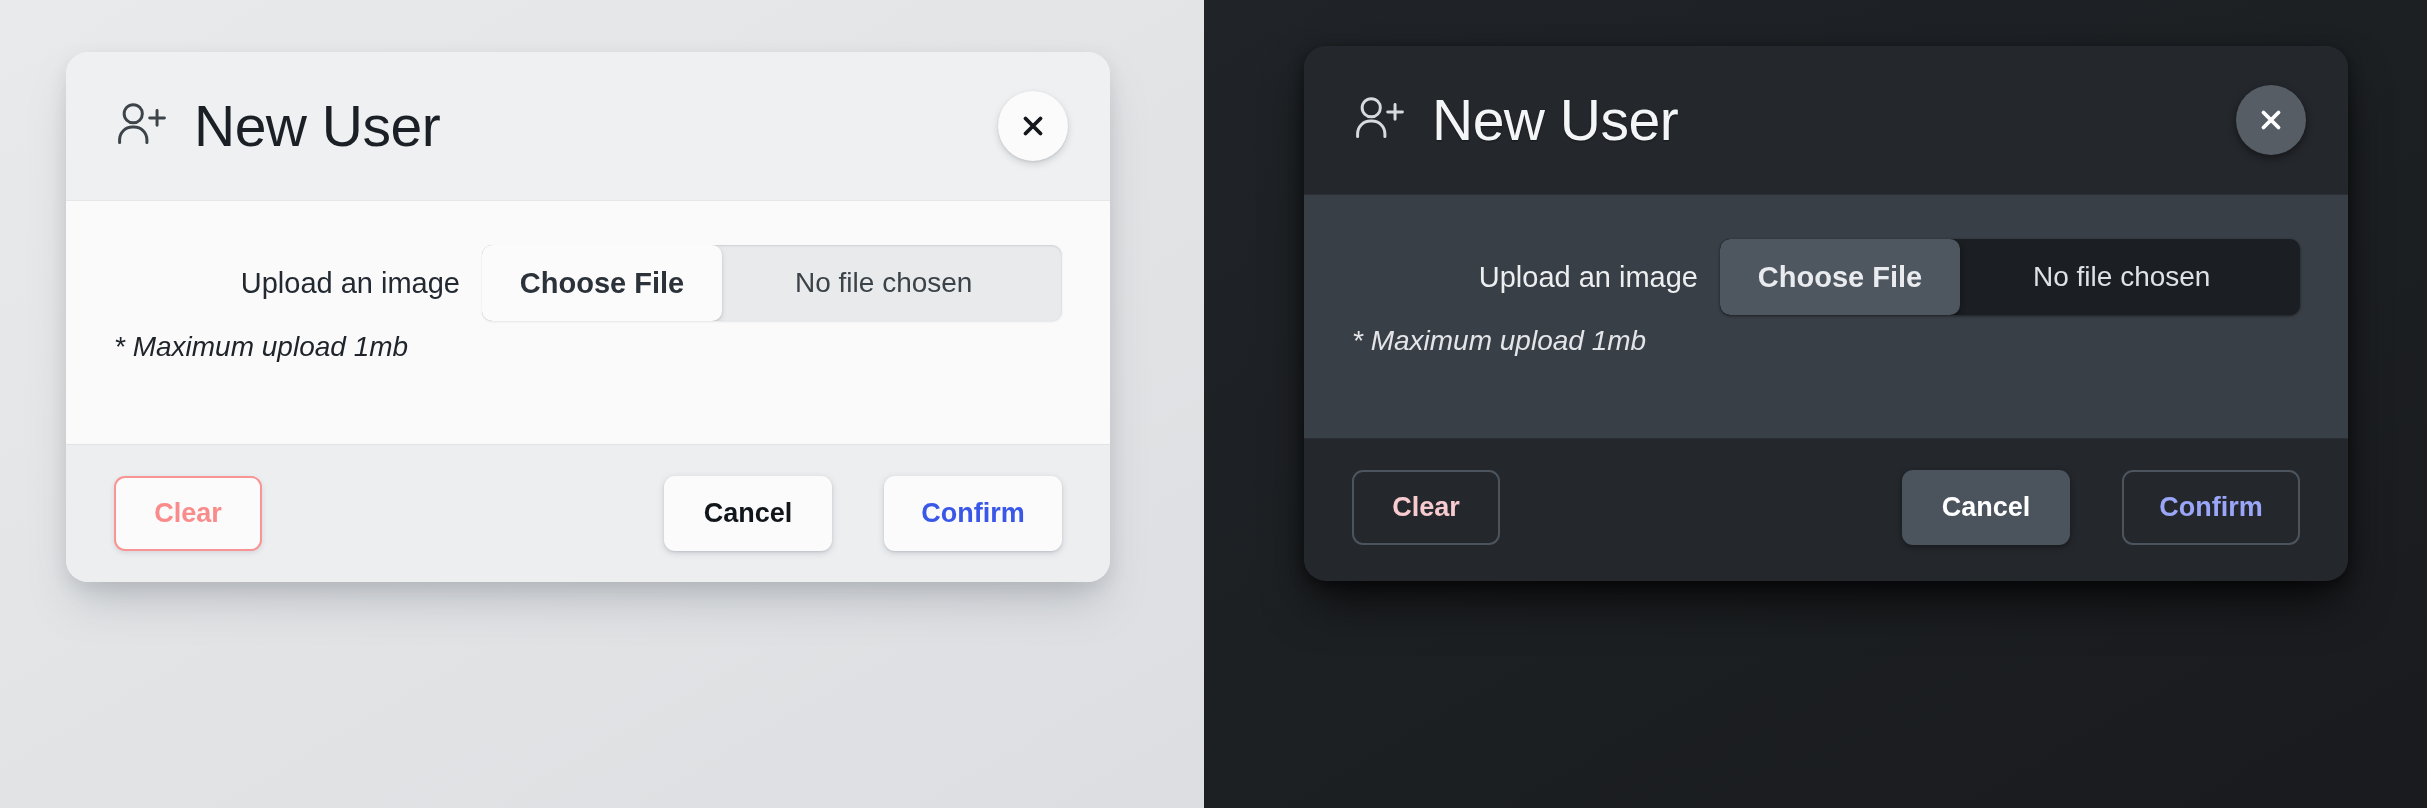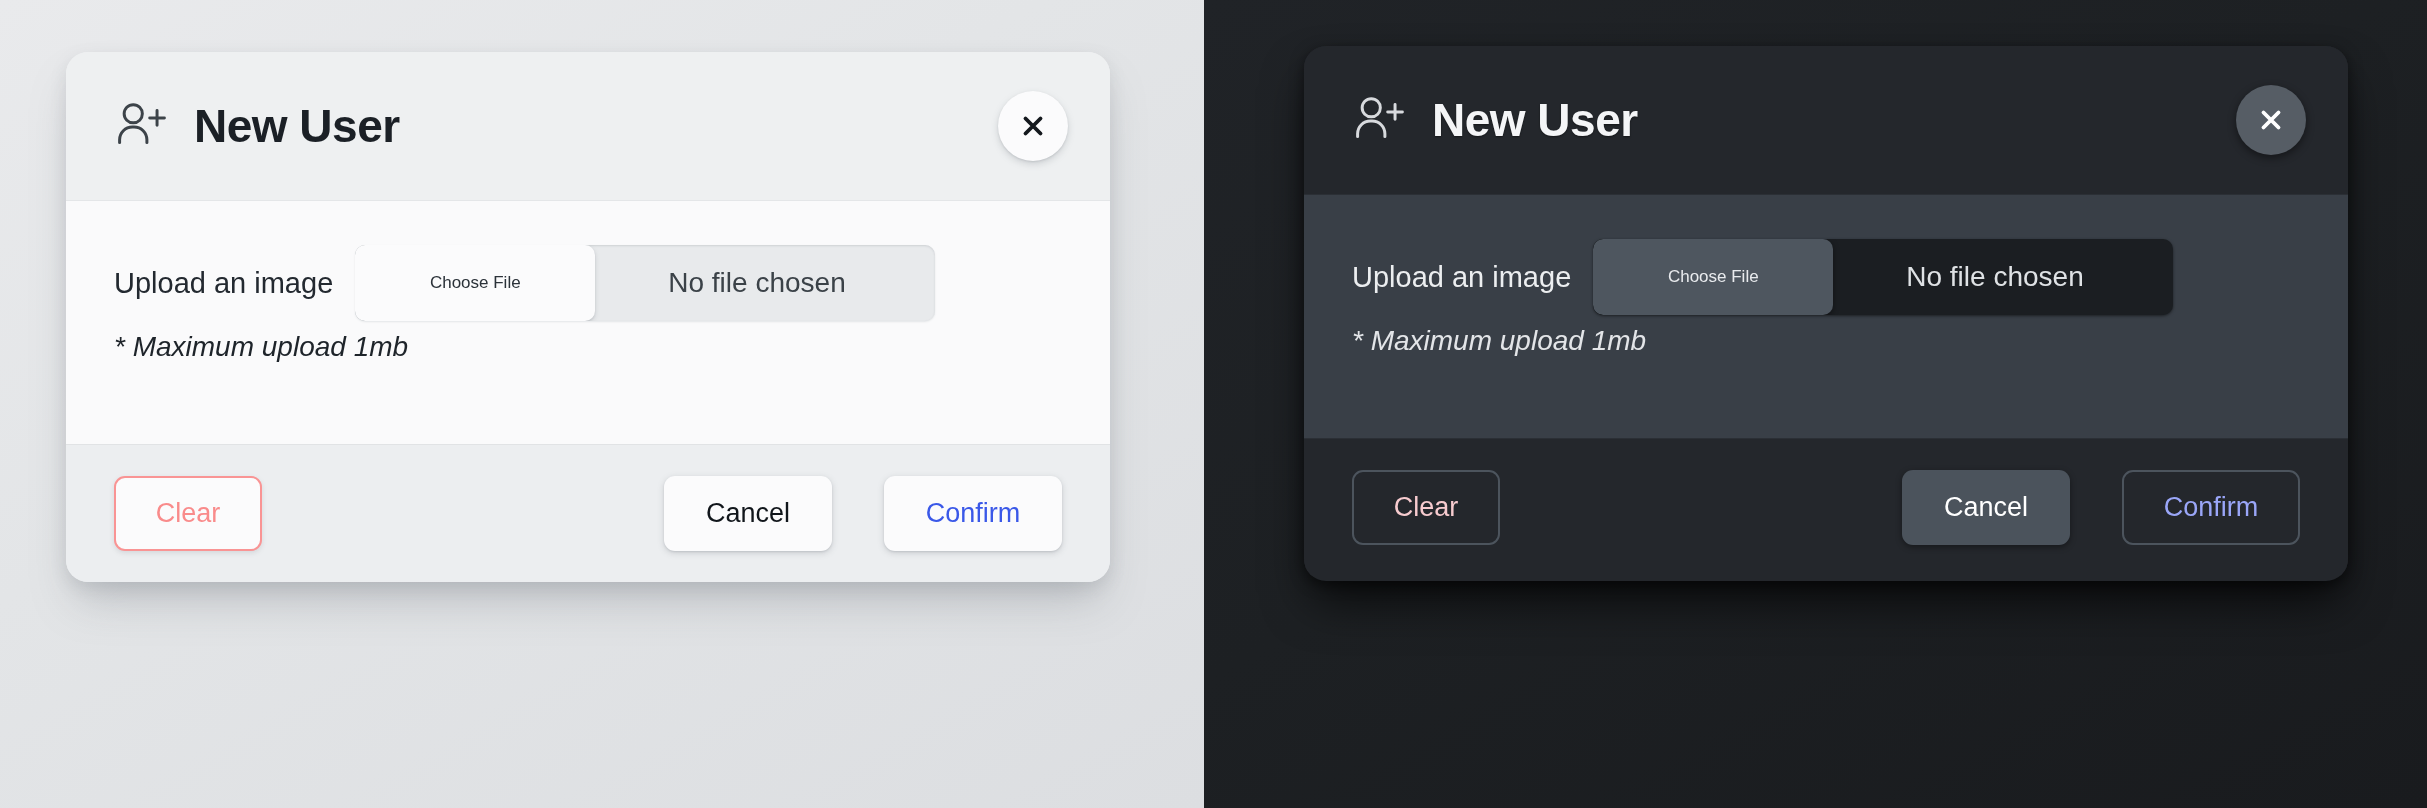--- a/index.html
+++ b/index.html
@@ -73,22 +73,22 @@
     flex: 0 0 auto;
     width: 56px;
     height: 56px;
     margin-right: 24px;
     display: block;
   }
   .dialog.light .user-add-icon { color: #3c4349; }
   .dialog.dark  .user-add-icon { color: #d8dade; }
 
   .dlg-title {
-    font-size: 46px;
-    font-weight: 700;
+    font-size: 57px;
+    font-weight: 400;
     letter-spacing: -0.5px;
     line-height: 1;
   }
   .dialog.light .dlg-title { color: #1b2026; }
   .dialog.dark  .dlg-title {
     color: #f4f5f7;
     text-shadow: 0 1px 2px rgba(0,0,0,0.45);
   }
 
   .close-btn {
@@ -131,20 +131,21 @@
   .dialog.dark .dlg-body {
     background: #393f47;
     border-top: 1px solid #2b2f35;
     border-bottom: 1px solid #2b2f35;
   }
 
   .upload-row {
     display: flex;
     align-items: center;
     height: 96px;
+    justify-content: flex-end;
   }
 
   .upload-label {
     font-size: 29px;
     font-weight: 400;
     white-space: nowrap;
     margin-right: 22px;
   }
   .dialog.light .upload-label { color: #232930; }
   .dialog.dark  .upload-label { color: #eceef0; }
@@ -167,22 +168,22 @@
     background: #1b1e22;
     box-shadow: 0 1px 3px rgba(0,0,0,0.5);
   }
 
   .choose-file-btn {
     flex: 0 0 auto;
     width: 240px;
     display: flex;
     align-items: center;
     justify-content: center;
-    font-size: 17px;
-    font-weight: 400;
+    font-size: 29px;
+    font-weight: 700;
     border: none;
     border-radius: 10px;
     cursor: pointer;
     font-family: "Liberation Sans", sans-serif;
   }
   .dialog.light .choose-file-btn {
     background: #fbfbfc;
     color: #2b3239;
     box-shadow: 0 2px 5px rgba(120,126,134,0.26),
                 0 1px 2px rgba(120,126,134,0.2);
@@ -220,21 +221,21 @@
     height: 137px;
     padding: 0 48px;
   }
   .dialog.light .dlg-footer { background: #eceef0; }
   .dialog.dark  .dlg-footer { background: #24272c; }
 
   .btn {
     height: 75px;
     border-radius: 11px;
     font-size: 27px;
-    font-weight: 400;
+    font-weight: 700;
     display: flex;
     align-items: center;
     justify-content: center;
     cursor: pointer;
     font-family: "Liberation Sans", sans-serif;
     padding: 0 26px;
   }
 
   .btn-clear { width: 148px; margin-right: auto; }
   .dialog.light .btn-clear {

